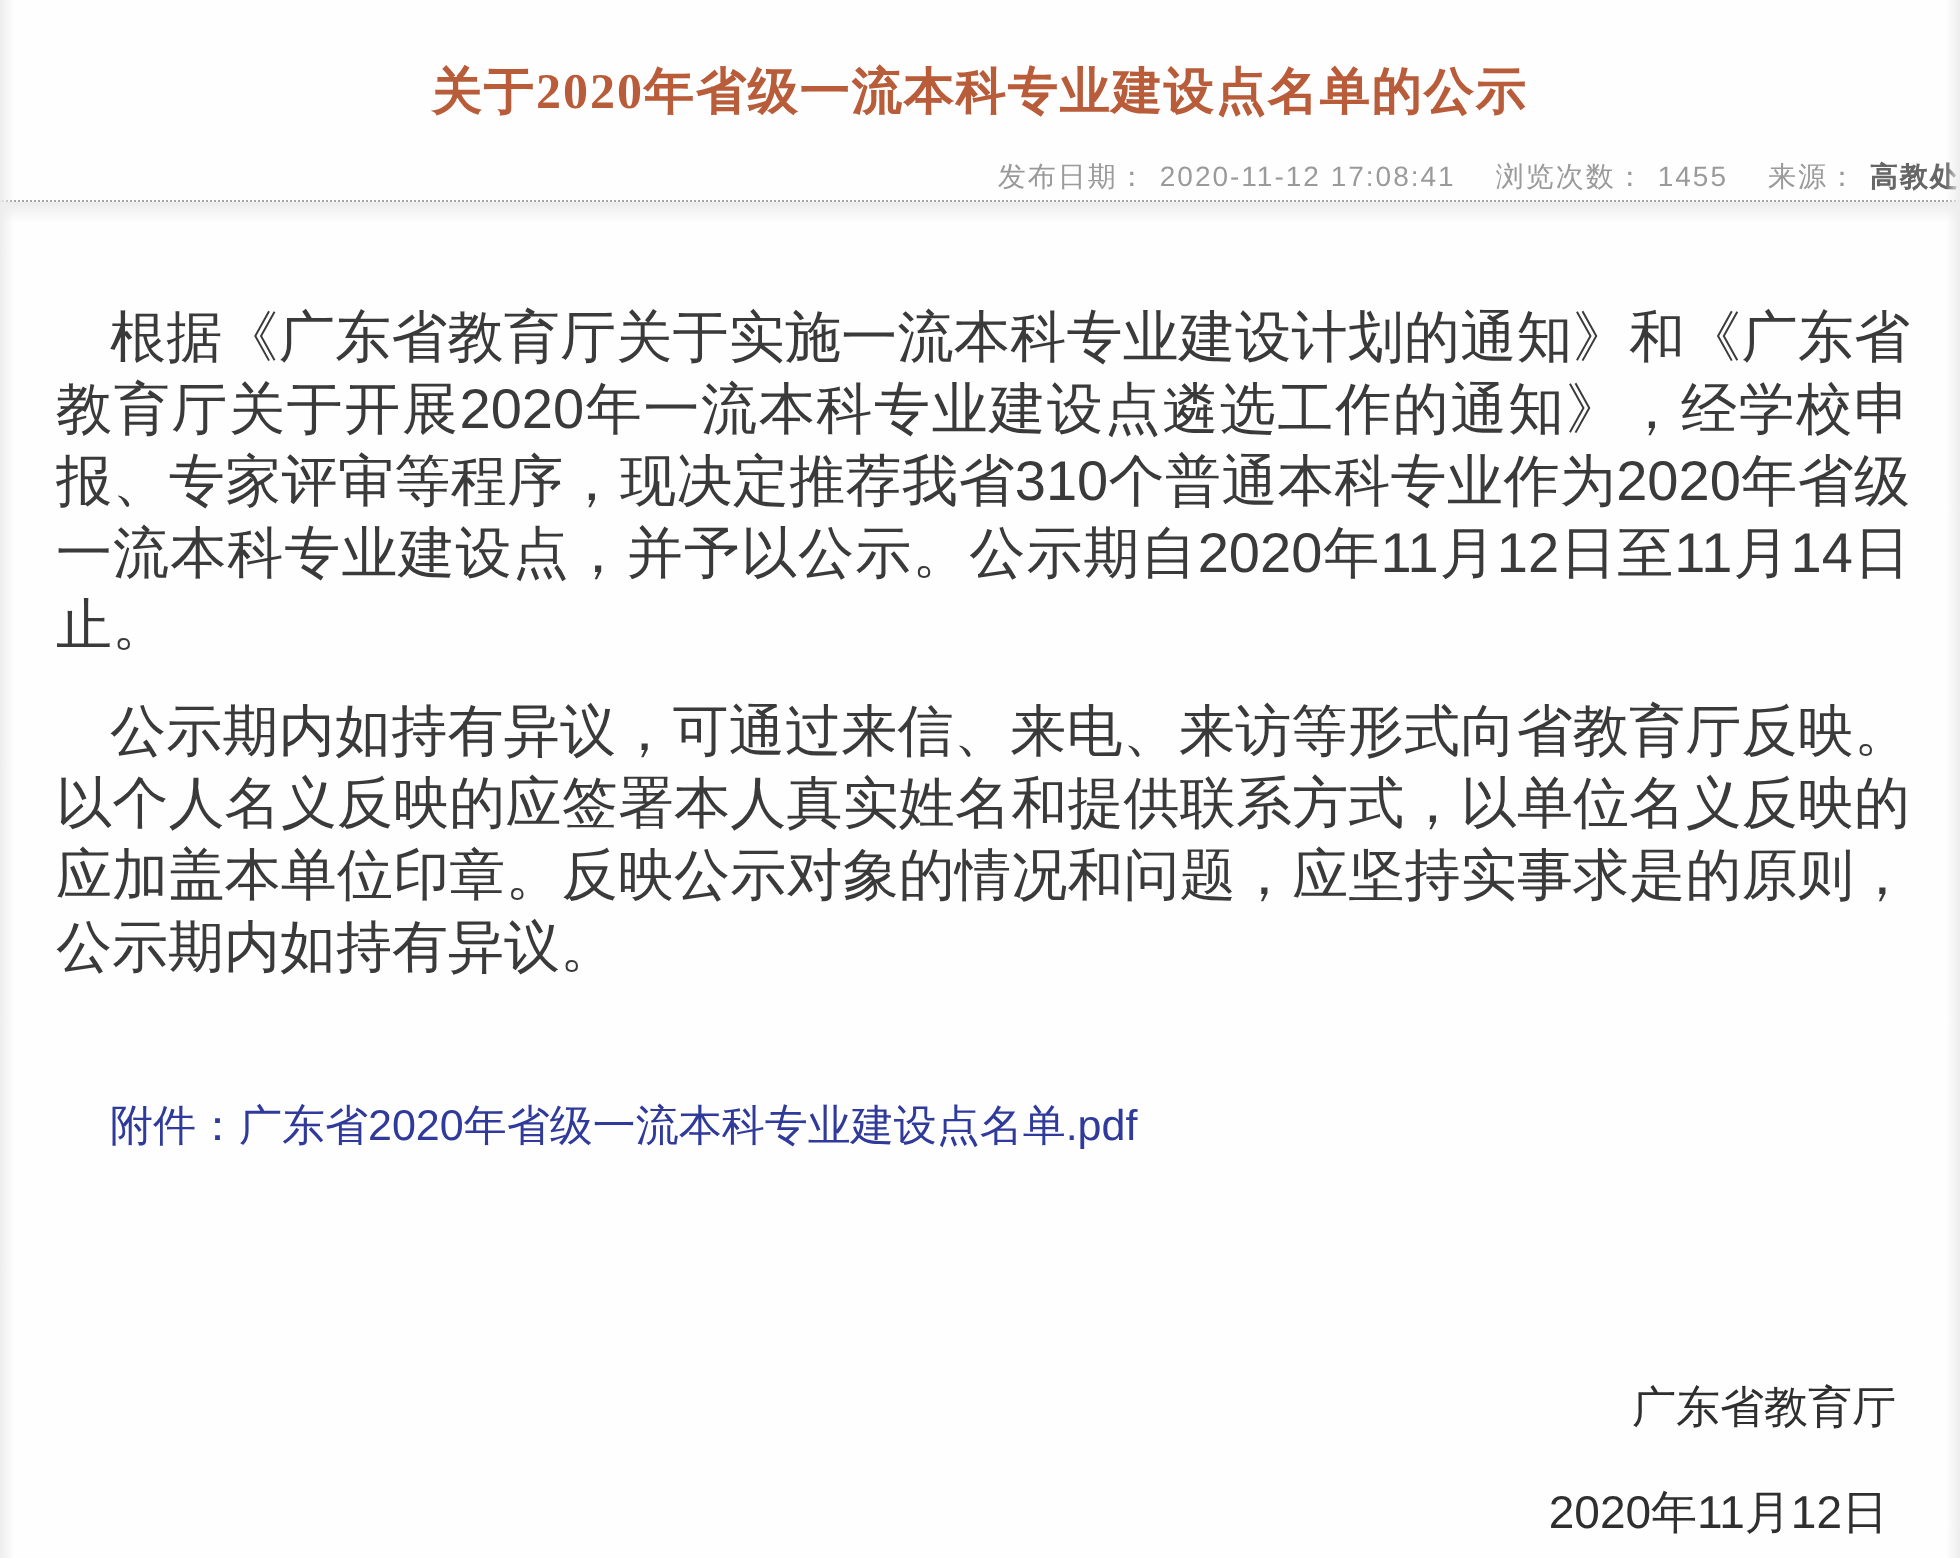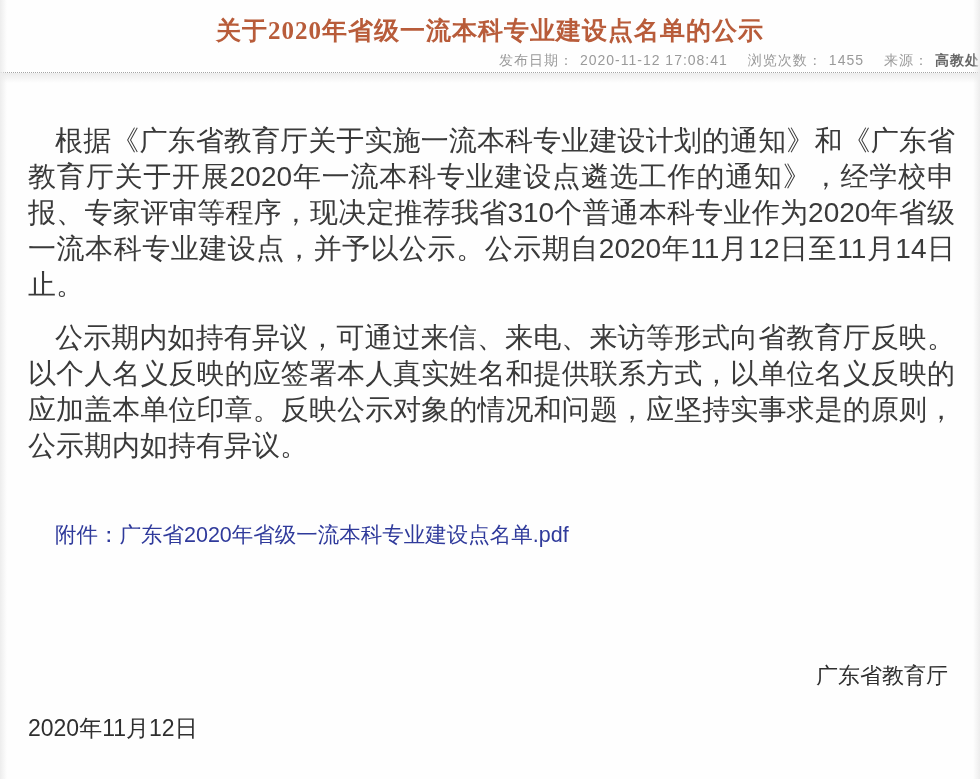--- a/index.html
+++ b/index.html
@@ -34,21 +34,21 @@
     border-bottom: 1px dotted #a5a5a5;
   }
   .doc-title {
     text-align: center;
     font-family: "Liberation Serif", serif;
     font-weight: bold;
     font-size: 25px;
     line-height: 32px;
     color: #b85c3a;
     letter-spacing: 1px;
-    margin: 0;
+    margin: 16px;
   }
   .doc-meta {
     margin-top: 4px;
     padding-bottom: 3px;
     text-align: right;
     font-size: 14px;
     line-height: 18px;
     color: #9a9a9a;
     letter-spacing: 1px;
   }
@@ -95,20 +95,21 @@
   .signature-org {
     margin-top: 105px;
     text-align: right;
     padding-right: 7px;
     font-size: 22px;
     line-height: 36px;
     color: #2f2f2f;
   }
   .signature-date {
     margin-top: 16px;
+    text-align: right;
     padding-right: 11px;
     font-size: 23px;
     line-height: 36px;
     color: #2f2f2f;
   }
 </style>
 </head>
 <body>
 
 <div class="edge"></div>

